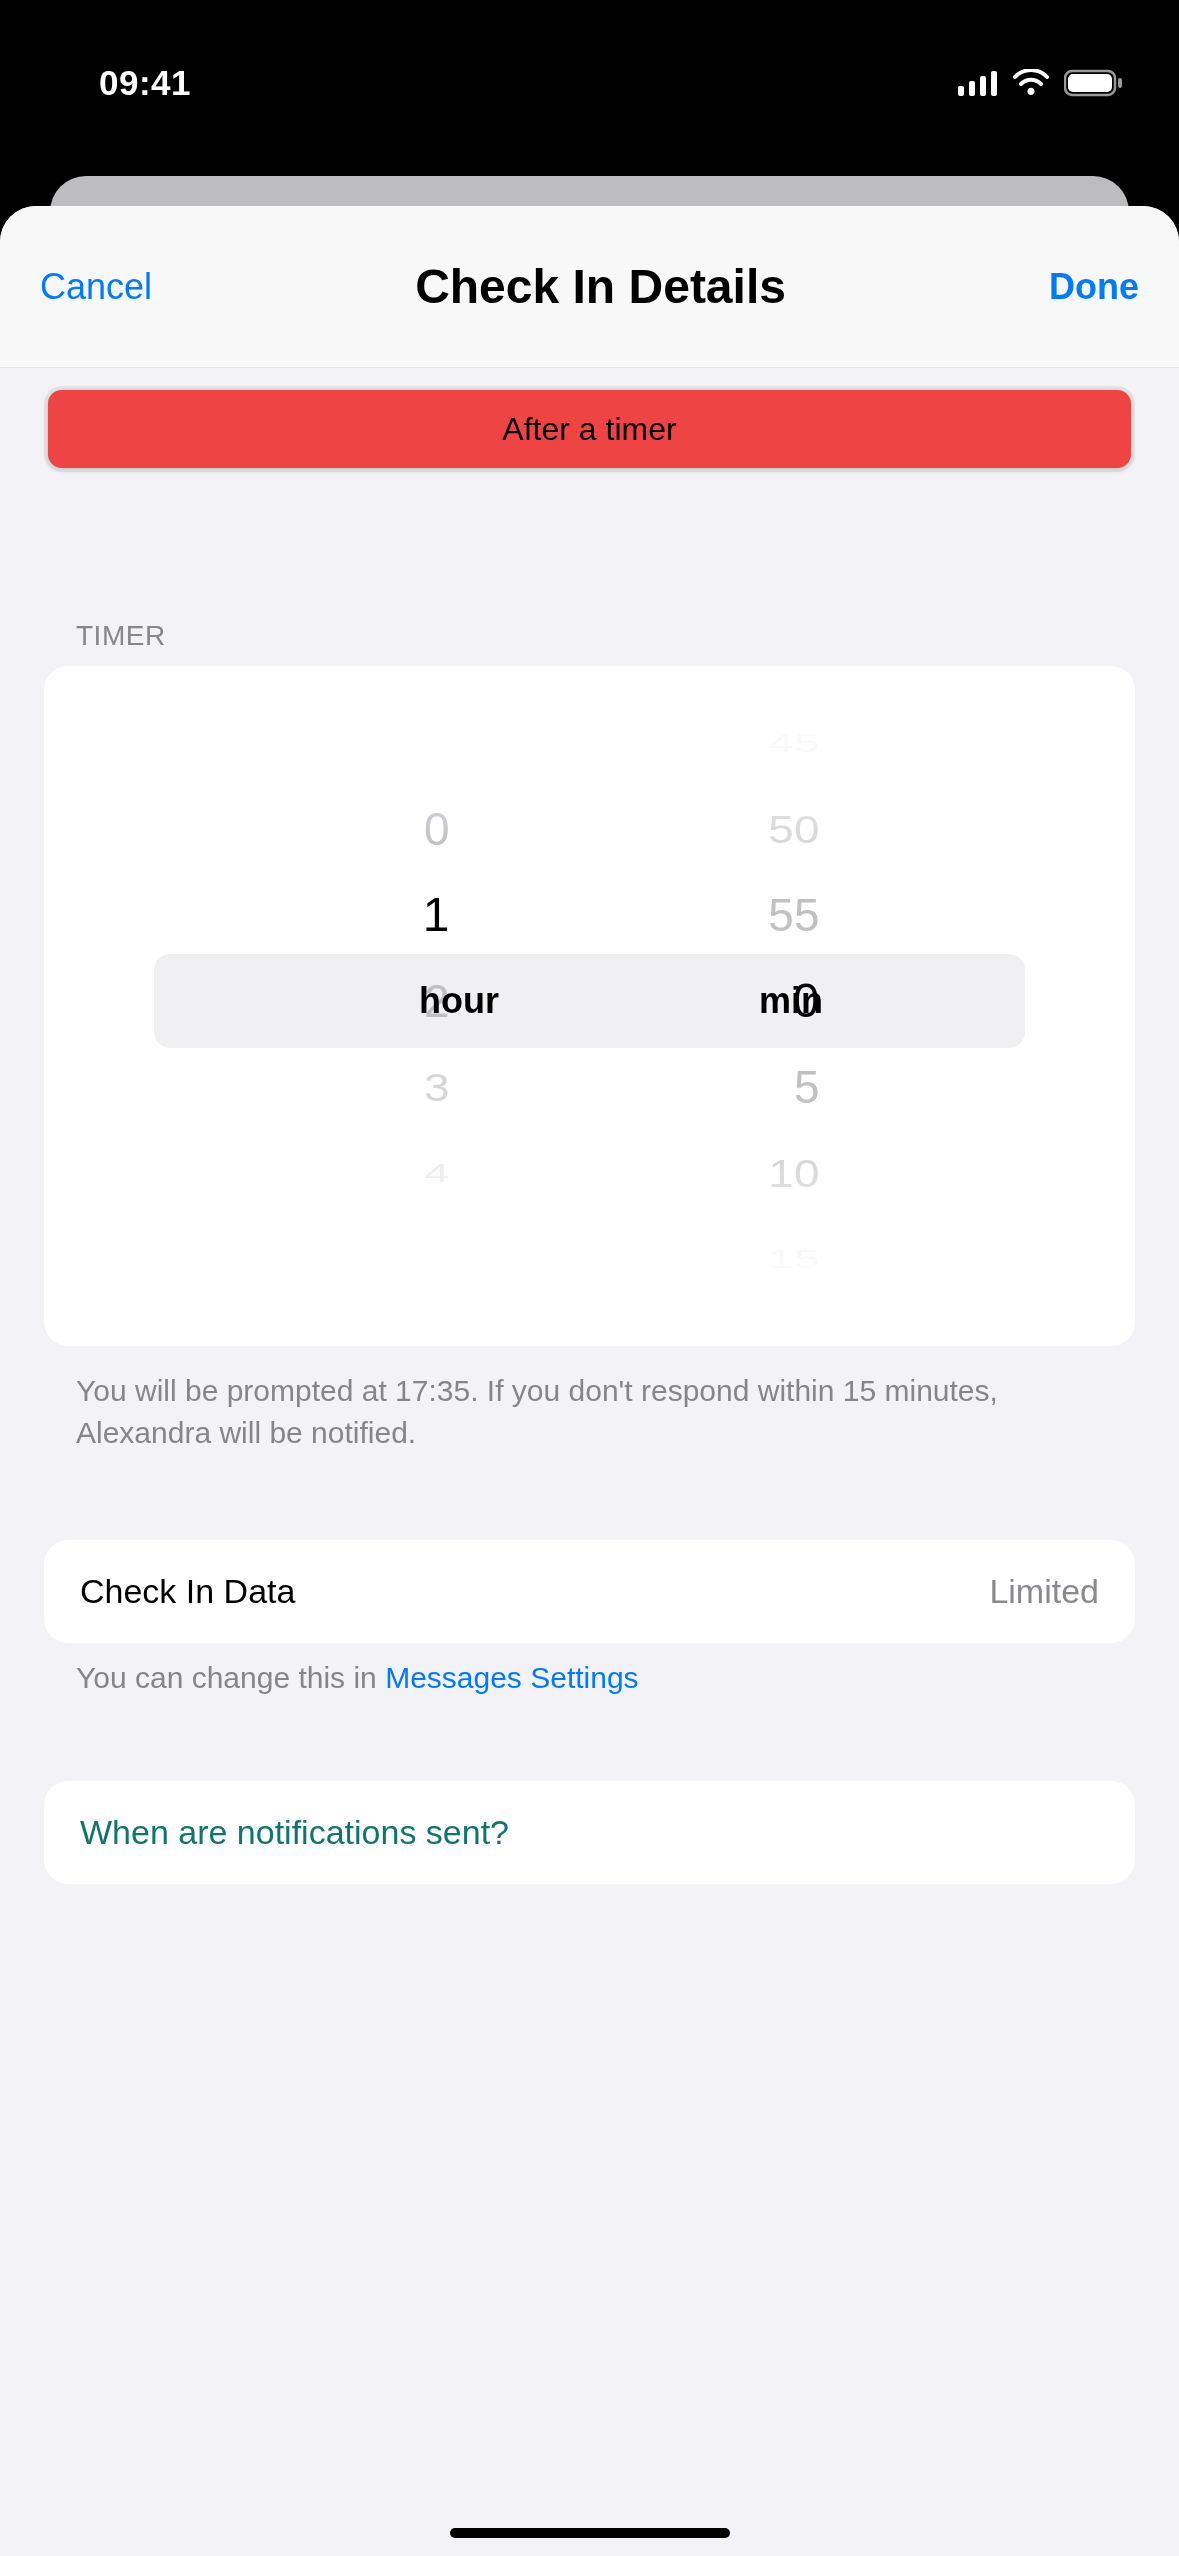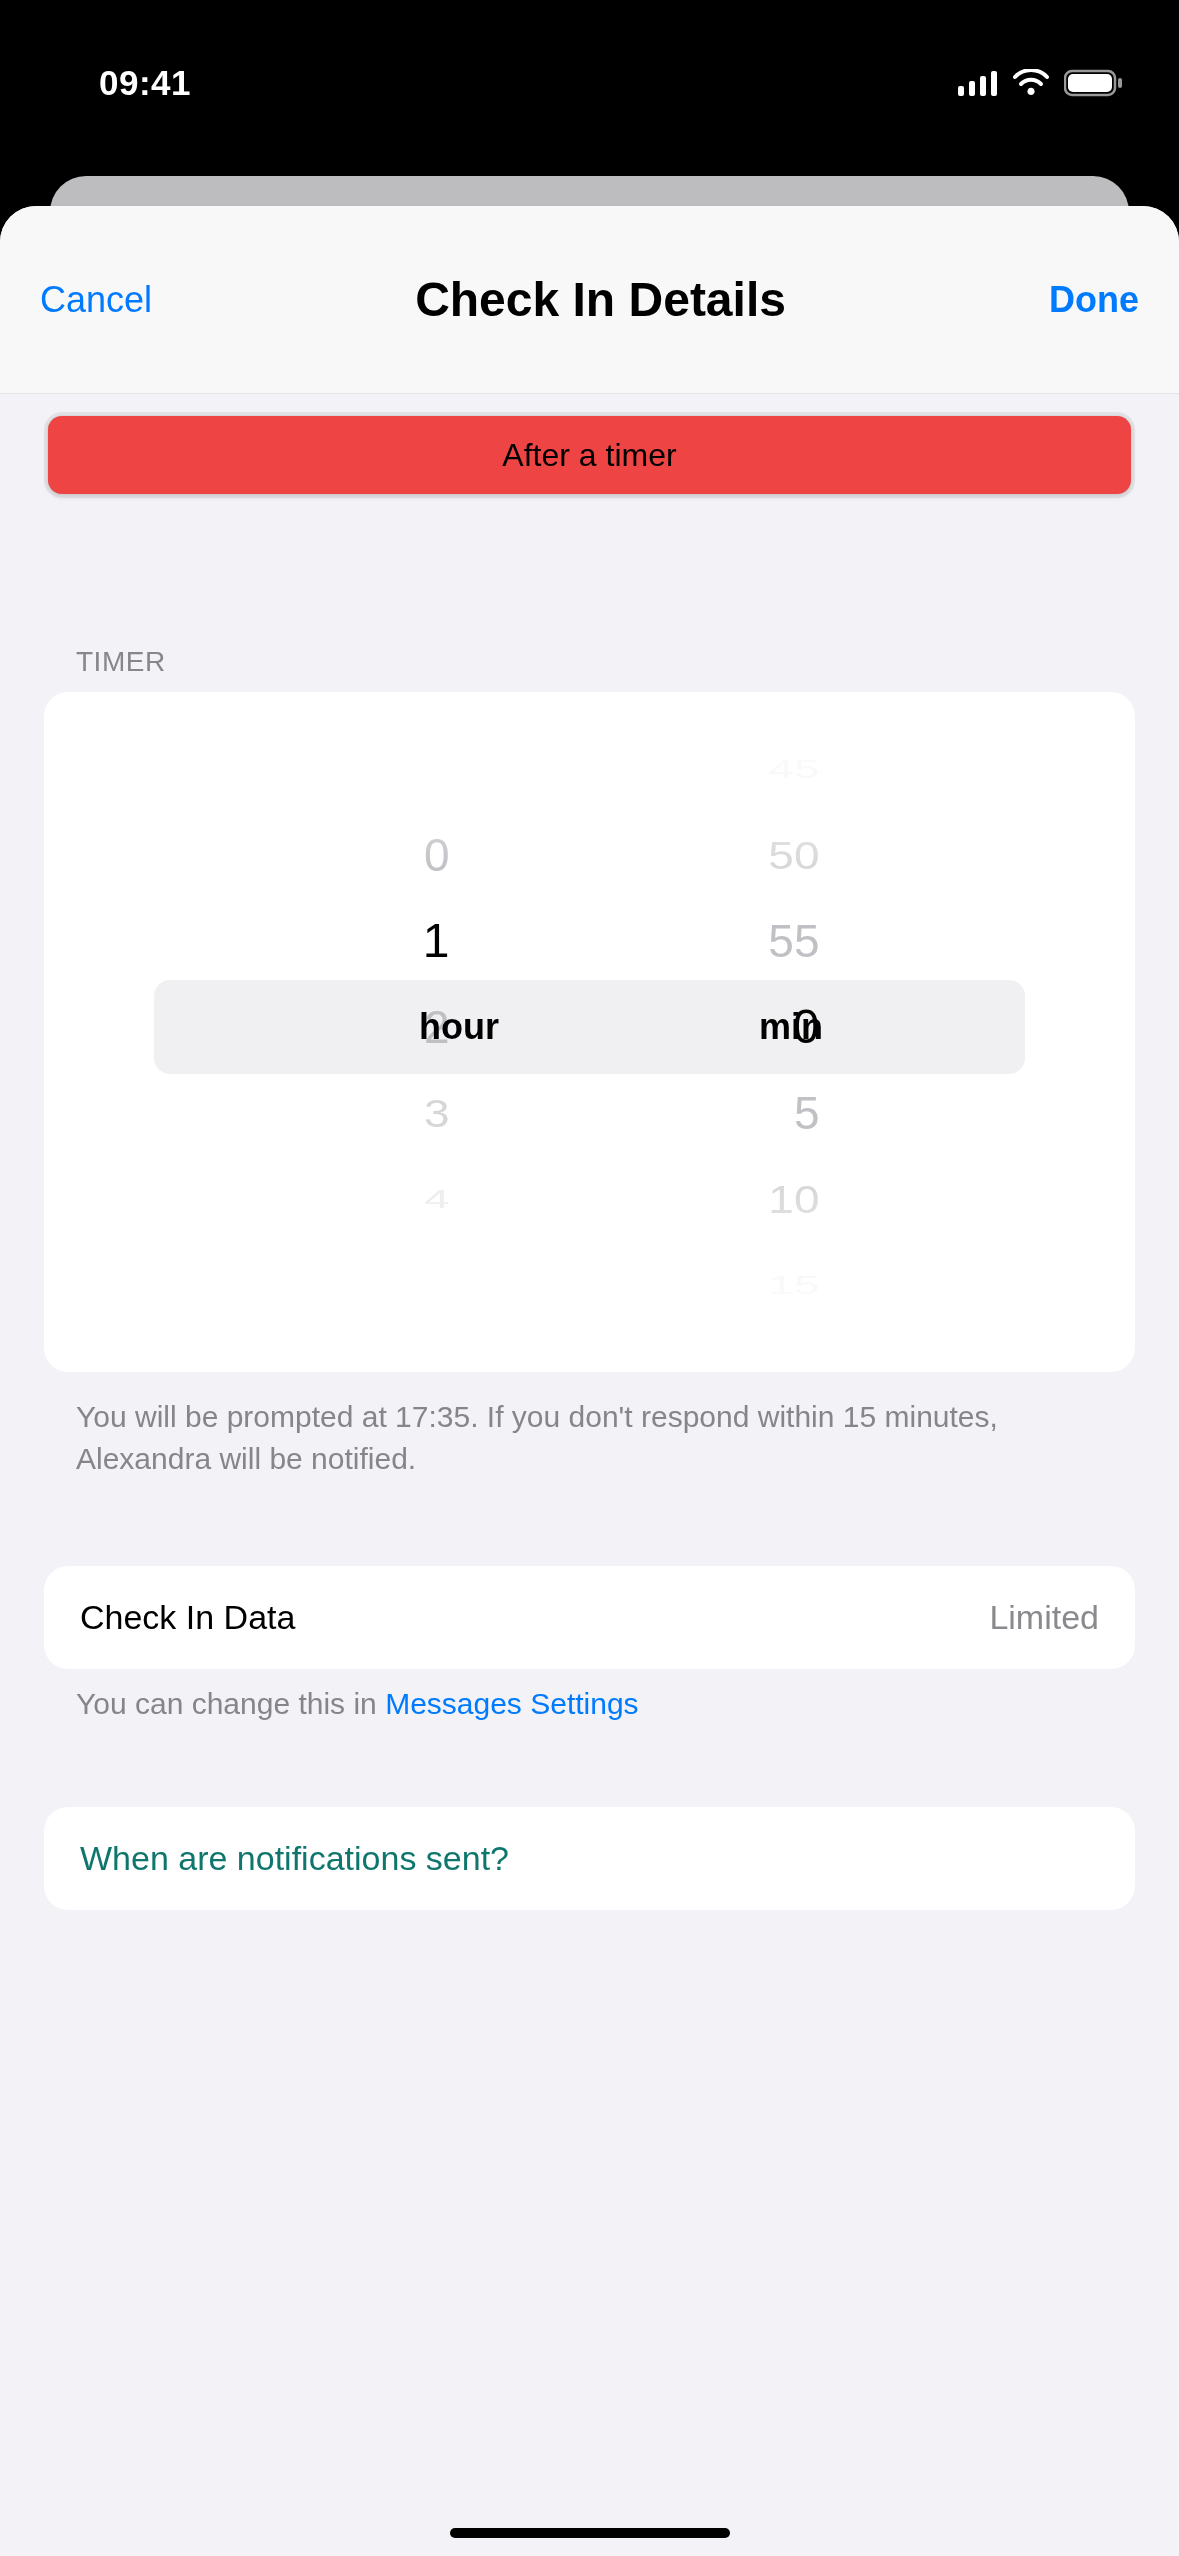--- a/index.html
+++ b/index.html
@@ -37,21 +37,21 @@
   
   .sheet {
     position: absolute;
     top: 206px; left: 0; right: 0; bottom: 0;
     background: #f2f2f7;
     border-radius: 36px 36px 0 0;
     overflow: hidden;
   }
 
   .nav-bar {
-    height: 188px;
+    height: 162px;
     display: flex; align-items: center; justify-content: space-between;
     padding: 0 40px;
     background: #f8f8f9;
     border-bottom: 1px solid rgba(0,0,0,0.08);
   }
   .nav-btn { font-size: 36px; color: #007aff; }
   .nav-cancel { font-weight: 400; }
   .nav-done { font-weight: 600; }
   .nav-title { font-size: 48px; font-weight: 600; color: #000; }
 

